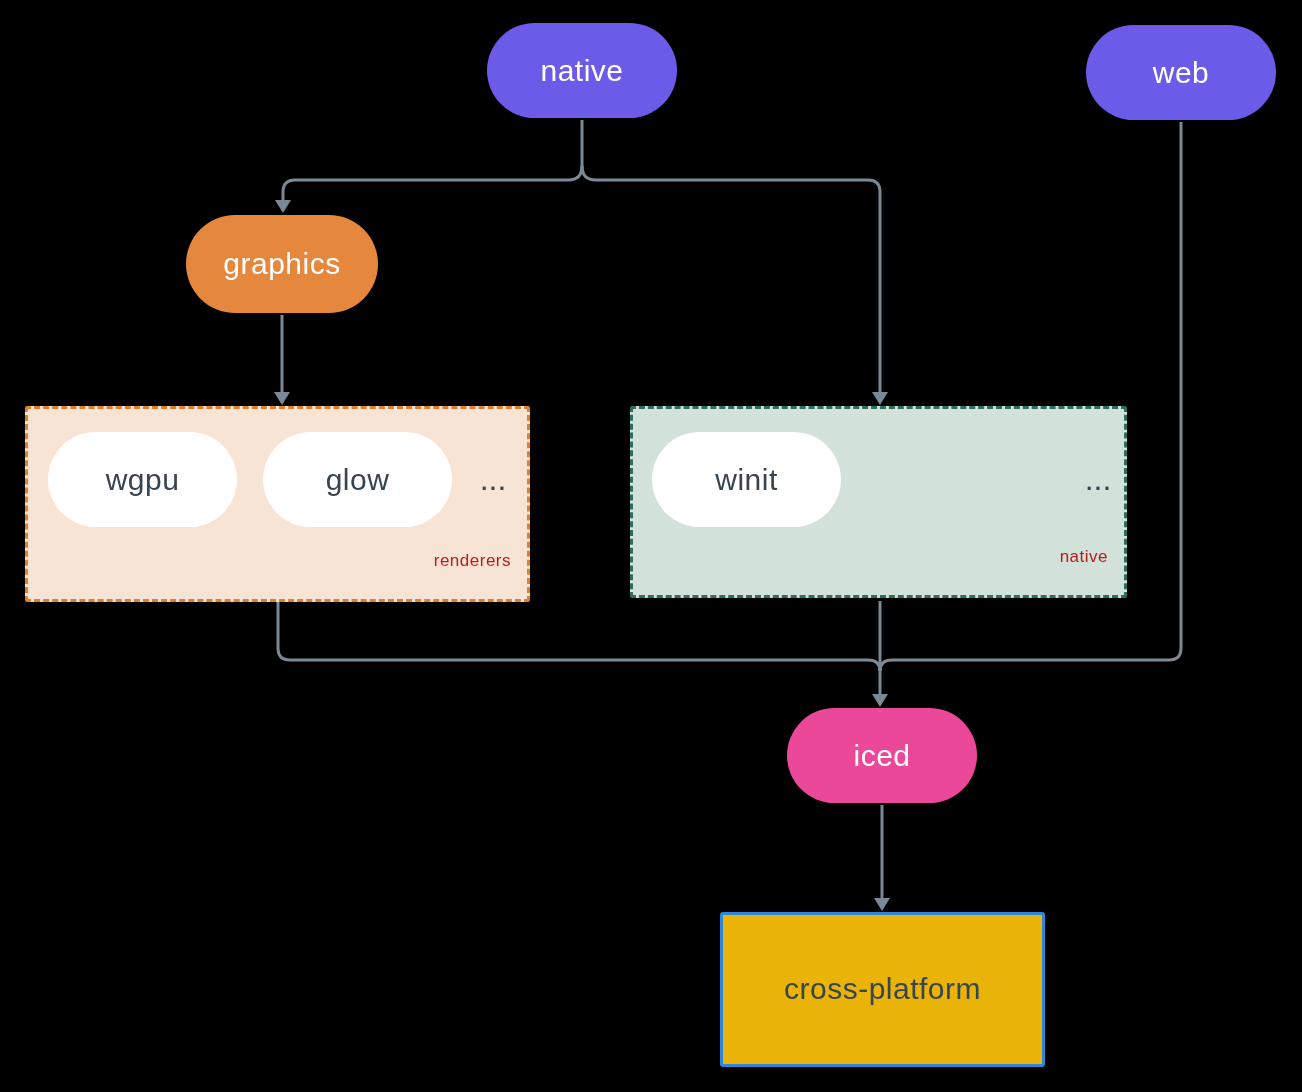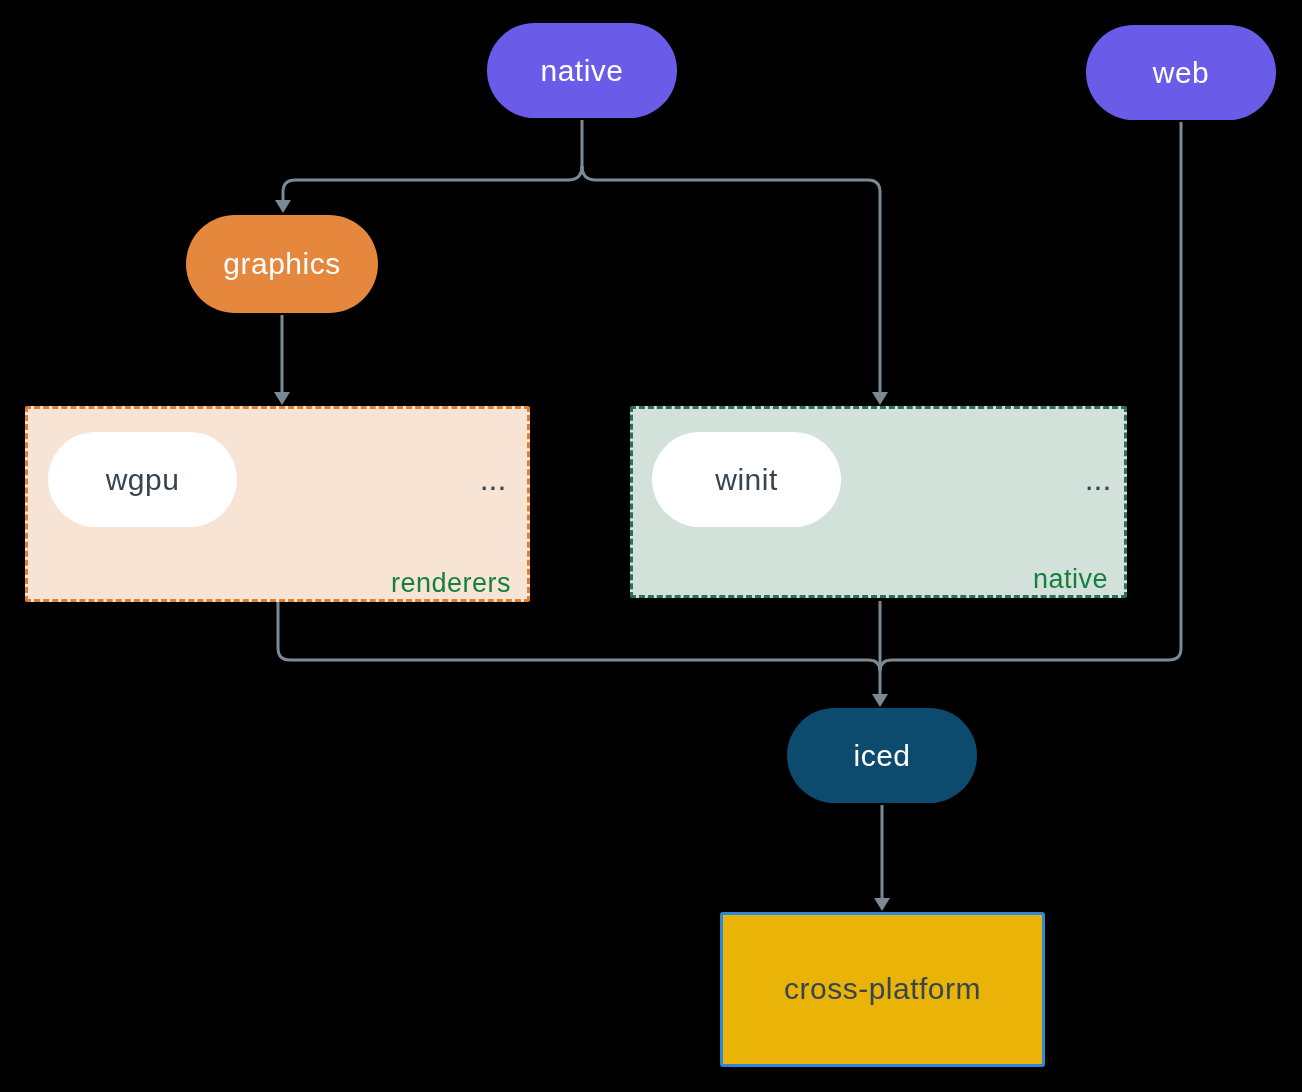--- a/index.html
+++ b/index.html
@@ -14,21 +14,21 @@
   .node{
     position:absolute;
     display:flex;align-items:center;justify-content:center;
     border-radius:50px;
     font-size:30px;font-weight:500;color:#fff;
     letter-spacing:.5px;
   }
   #node-native{left:487px;top:23px;width:190px;height:95px;background:#6A5CE8;}
   #node-web{left:1086px;top:25px;width:190px;height:95px;background:#6A5CE8;}
   #node-graphics{left:186px;top:215px;width:192px;height:98px;background:#E5873D;}
-  #node-iced{left:787px;top:708px;width:190px;height:95px;background:#0c4a6e;}
+  #node-iced{left:787px;top:708px;width:190px;height:95px;background:#ec4899;}
   #node-app{
     left:720px;top:912px;width:325px;height:155px;
     background:#eab308;border:3px solid #2E86D8;border-radius:3px;
     color:#36454F;flex-direction:column;line-height:1.55;
     box-sizing:border-box;
   }
   .group{
     position:absolute;border-radius:2px;box-sizing:border-box;
   }
   #group-renderers{left:25px;top:406px;width:505px;height:196px;background:#F8E4D4;border:3px dashed #E0802F;}
@@ -42,22 +42,22 @@
   #group-renderers .pill-white.p1{left:20px;top:23px;}
   #group-renderers .pill-white.p2{left:235px;top:23px;}
   #group-shells .pill-white.p1{left:19px;top:23px;}
   #group-shells .pill-white.p2{left:234px;top:23px;}
   .ellipsis{
     position:absolute;left:440px;top:23px;height:95px;width:50px;
     display:flex;align-items:center;justify-content:center;
     color:#36454F;font-size:32px;font-weight:500;
   }
   .group-label{
-    position:absolute;right:16px;bottom:0;
-    color:#15803d;font-size:27px;letter-spacing:.5px;
+    position:absolute;right:16px;bottom:28px;
+    color:#b91c1c;font-size:17px;letter-spacing:.5px;
   }
 </style>
 </head>
 <body>
 
 <div class="canvas">
 
   <svg class="wires" width="1302" height="1092" viewBox="0 0 1302 1092">
     <g stroke="#7A8996" stroke-width="3" fill="none">
       <path d="M 582 120 L 582 170"></path>
@@ -87,20 +87,23 @@
   </div>
 
   <div class="node" id="node-web">
     <span>web</span>
   </div>
 
   <div class="group" id="group-renderers">
     <div class="pill-white p1">
       <span>wgpu</span>
     </div>
+    <div class="pill-white p2">
+      <span>glow</span>
+    </div>
     <div class="ellipsis">...</div>
     <div class="group-label">renderers</div>
   </div>
 
   <div class="group" id="group-shells">
     <div class="pill-white p1">
       <span>winit</span>
     </div>
     <div class="ellipsis">...</div>
     <div class="group-label">native</div>

